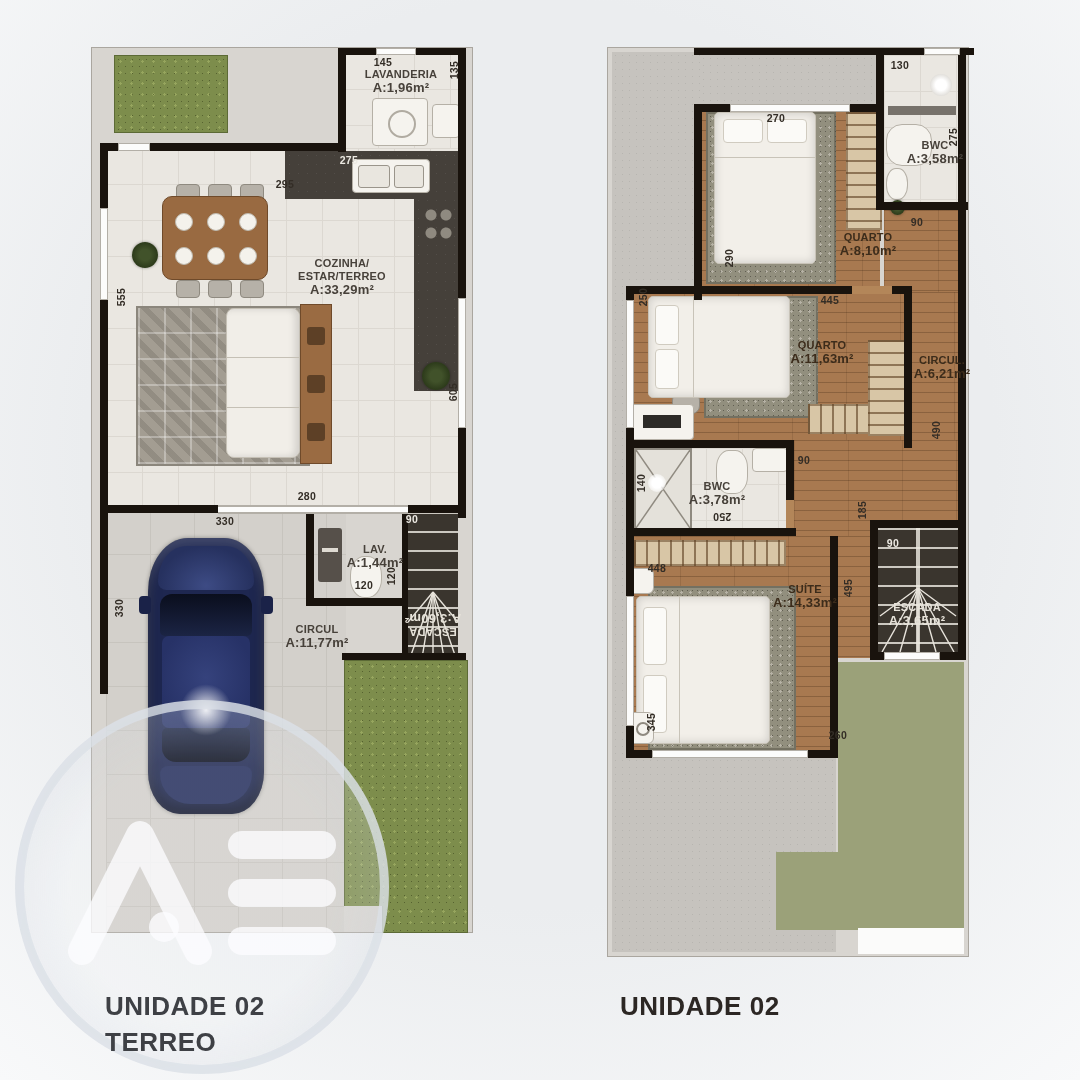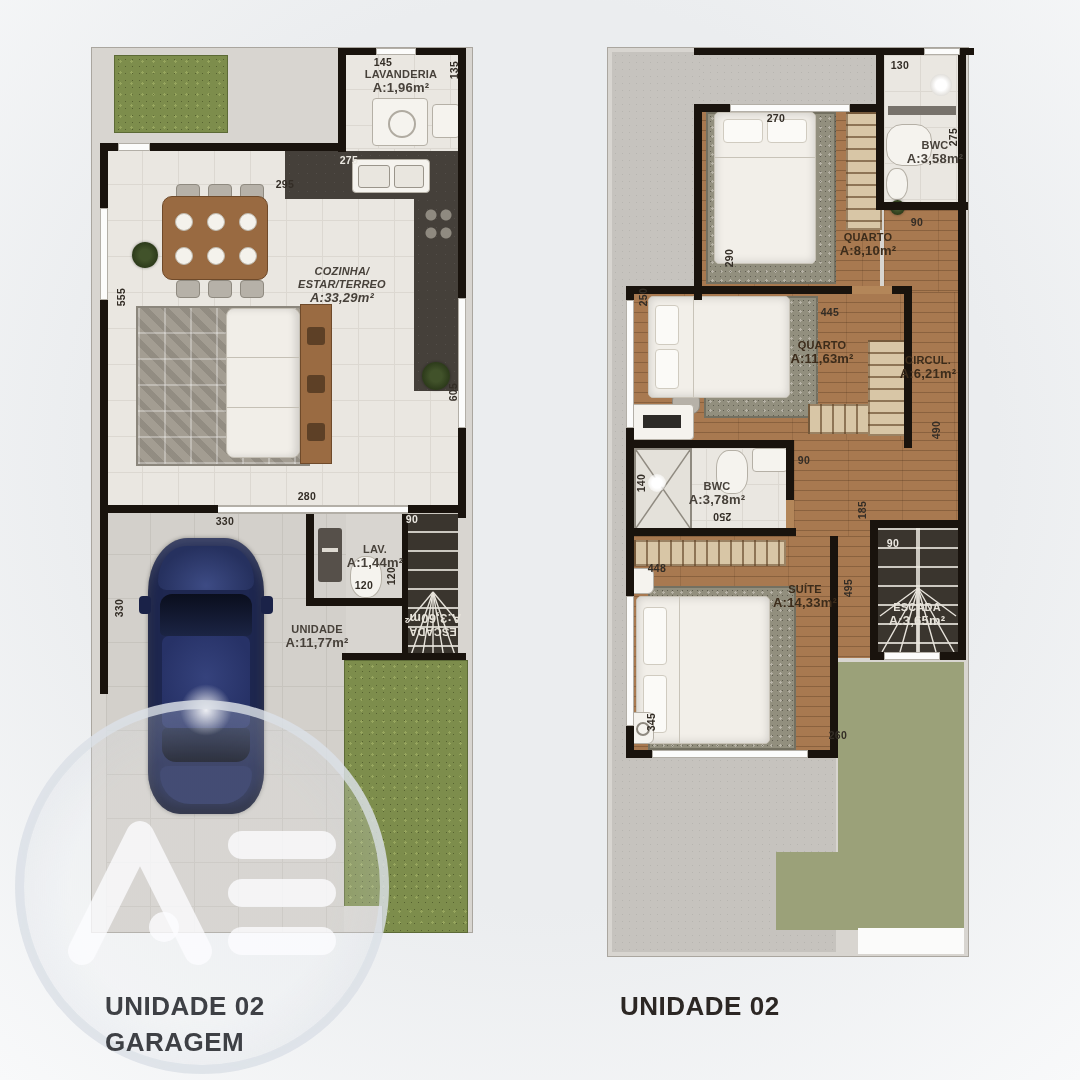--- a/index.html
+++ b/index.html
@@ -162,31 +162,31 @@
     <div class="win" style="left:284px;top:0;width:40px;height:7px;"></div>
     <div class="win" style="left:26px;top:95px;width:32px;height:8px;"></div>
     <div class="win" style="left:8px;top:160px;width:8px;height:92px;"></div>
     <div class="win" style="left:366px;top:250px;width:8px;height:130px;"></div>
     <div class="slider" style="left:126px;top:457px;width:190px;height:9px;"></div>
 
     <div class="rlabel ontile" style="left:309px;top:33px;">
       <div>LAVANDERIA</div>
       <div class="area">A:1,96m²</div>
     </div>
-    <div class="rlabel ontile" style="left:250px;top:236px;font-style:italic;">
+    <div class="rlabel ontile" style="left:250px;top:228px;">
       <div>COZINHA/</div>
       <div>ESTAR/TERREO</div>
       <div class="area">A:33,29m²</div>
     </div>
     <div class="rlabel ontile" style="left:283px;top:508px;">
       <div>LAV.</div>
       <div class="area">A:1,44m²</div>
     </div>
     <div class="rlabel ontile" style="left:225px;top:588px;">
-      <div>UNIDADE</div>
+      <div>CIRCUL</div>
       <div class="area">A:11,77m²</div>
     </div>
     <div class="rlabel ondark r180" style="left:341px;top:577px;">
       <div>ESCADA</div>
       <div class="area">A:3,60m²</div>
     </div>
 
     <span class="dim" style="left:291px;top:14px;">145</span>
     <span class="dim v" style="left:362px;top:22px;">135</span>
     <span class="dim light" style="left:257px;top:112px;">275</span>
@@ -316,21 +316,21 @@
       <div class="area">A:3,58m²</div>
     </div>
     <div class="rlabel" style="left:260px;top:196px;">
       <div>QUARTO</div>
       <div class="area">A:8,10m²</div>
     </div>
     <div class="rlabel" style="left:214px;top:304px;">
       <div>QUARTO</div>
       <div class="area">A:11,63m²</div>
     </div>
-    <div class="rlabel" style="left:320px;top:319px;">
+    <div class="rlabel" style="left:334px;top:319px;">
       <div>CIRCUL.</div>
       <div class="area">A:6,21m²</div>
     </div>
     <div class="rlabel ontile" style="left:109px;top:445px;">
       <div>BWC</div>
       <div class="area">A:3,78m²</div>
     </div>
     <div class="rlabel" style="left:197px;top:548px;">
       <div>SUÍTE</div>
       <div class="area">A:14,33m²</div>
@@ -339,21 +339,21 @@
       <div>ESCADA</div>
       <div class="area">A:3,65m²</div>
     </div>
 
     <span class="dim" style="left:292px;top:17px;">130</span>
     <span class="dim v" style="left:345px;top:89px;">275</span>
     <span class="dim" style="left:168px;top:70px;">270</span>
     <span class="dim" style="left:309px;top:174px;">90</span>
     <span class="dim v" style="left:121px;top:210px;">290</span>
     <span class="dim v" style="left:35px;top:249px;">250</span>
-    <span class="dim" style="left:222px;top:264px;">445</span>
+    <span class="dim" style="left:222px;top:252px;">445</span>
     <span class="dim v" style="left:328px;top:382px;">490</span>
     <span class="dim v" style="left:33px;top:435px;">140</span>
     <span class="dim r180" style="left:114px;top:469px;">250</span>
     <span class="dim" style="left:196px;top:412px;">90</span>
     <span class="dim" style="left:49px;top:520px;">448</span>
     <span class="dim v" style="left:240px;top:540px;">495</span>
     <span class="dim v" style="left:254px;top:462px;">185</span>
     <span class="dim light" style="left:285px;top:495px;">90</span>
     <span class="dim v" style="left:43px;top:674px;">345</span>
     <span class="dim" style="left:230px;top:687px;">260</span>
@@ -368,19 +368,19 @@
         <path d="M186 44 L266 44"></path>
         <path d="M186 92 L266 92"></path>
         <path d="M186 140 L266 140"></path>
       </g>
       <circle cx="108" cy="126" r="15" fill="rgba(252,253,255,0.78)"></circle>
     </svg>
   </div>
 
   <div class="title" style="left:105px;top:988px;color:#3e4045;">
     <div>UNIDADE 02</div>
-    <div>GARAGEM</div>
+    <div>TERREO</div>
   </div>
   <div class="title" style="left:620px;top:988px;color:#2c2724;">
     <div>UNIDADE 02</div>
   </div>
 
 </div>
 
 </body></html>

